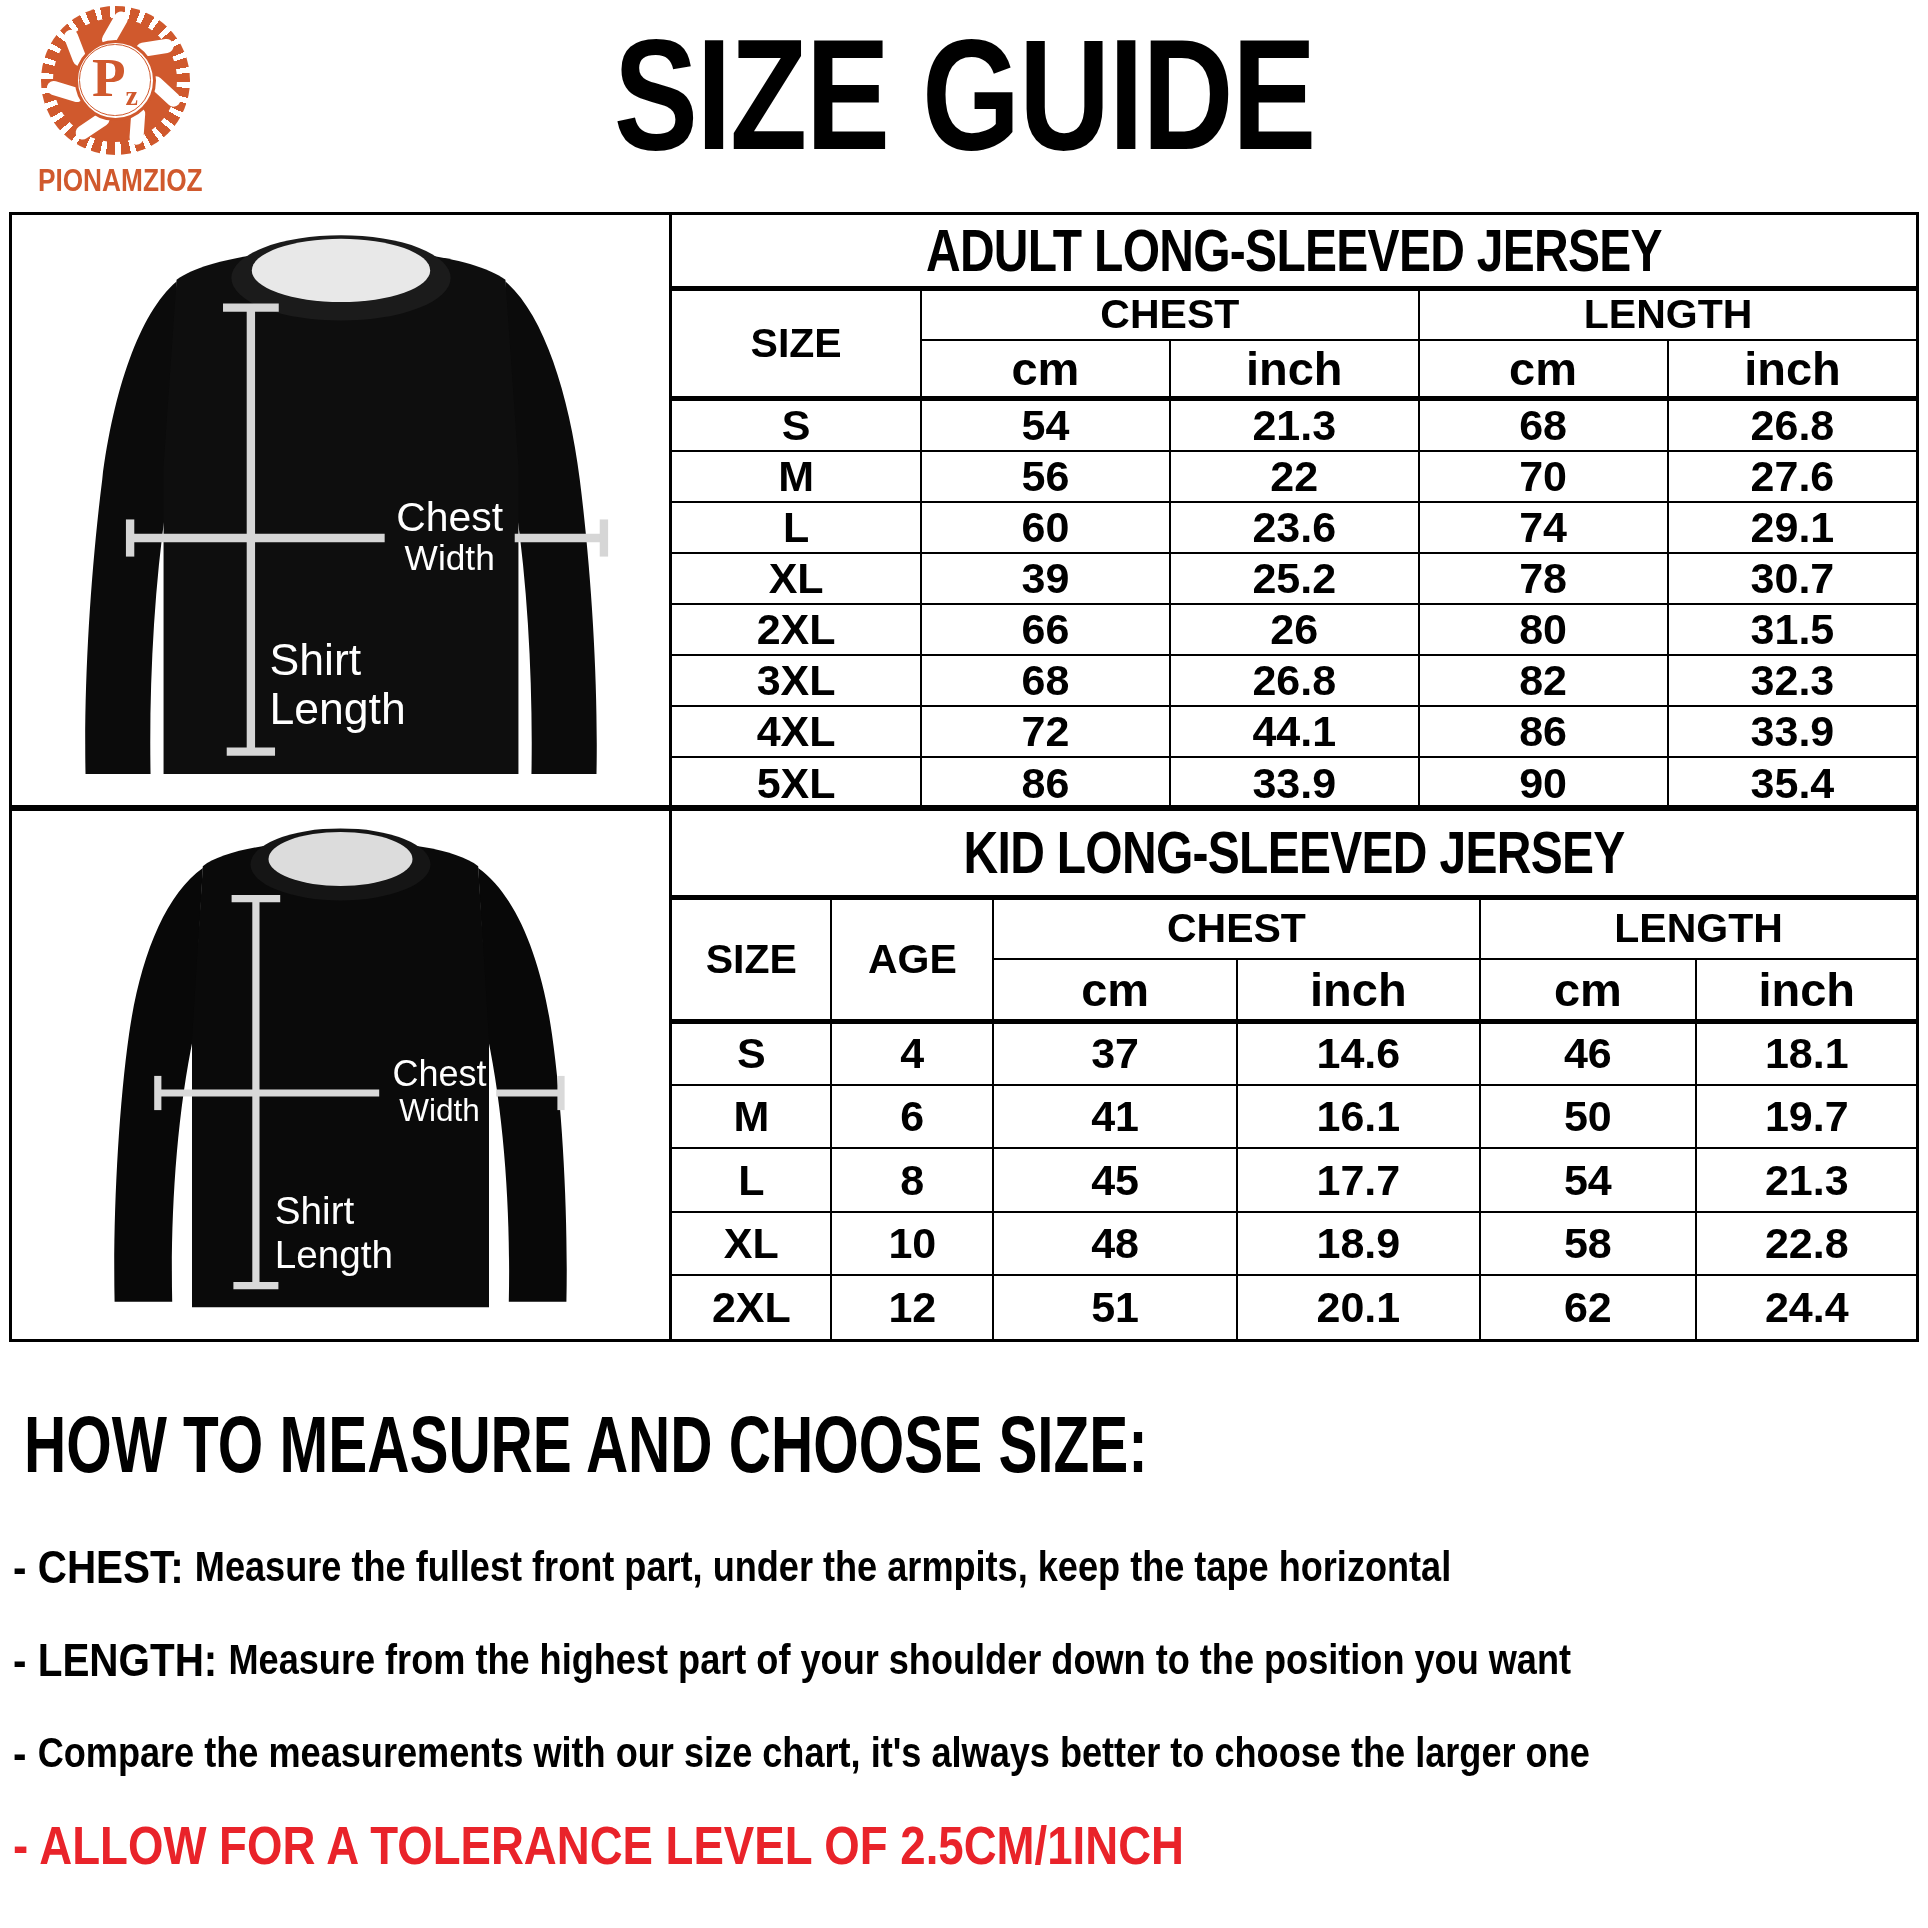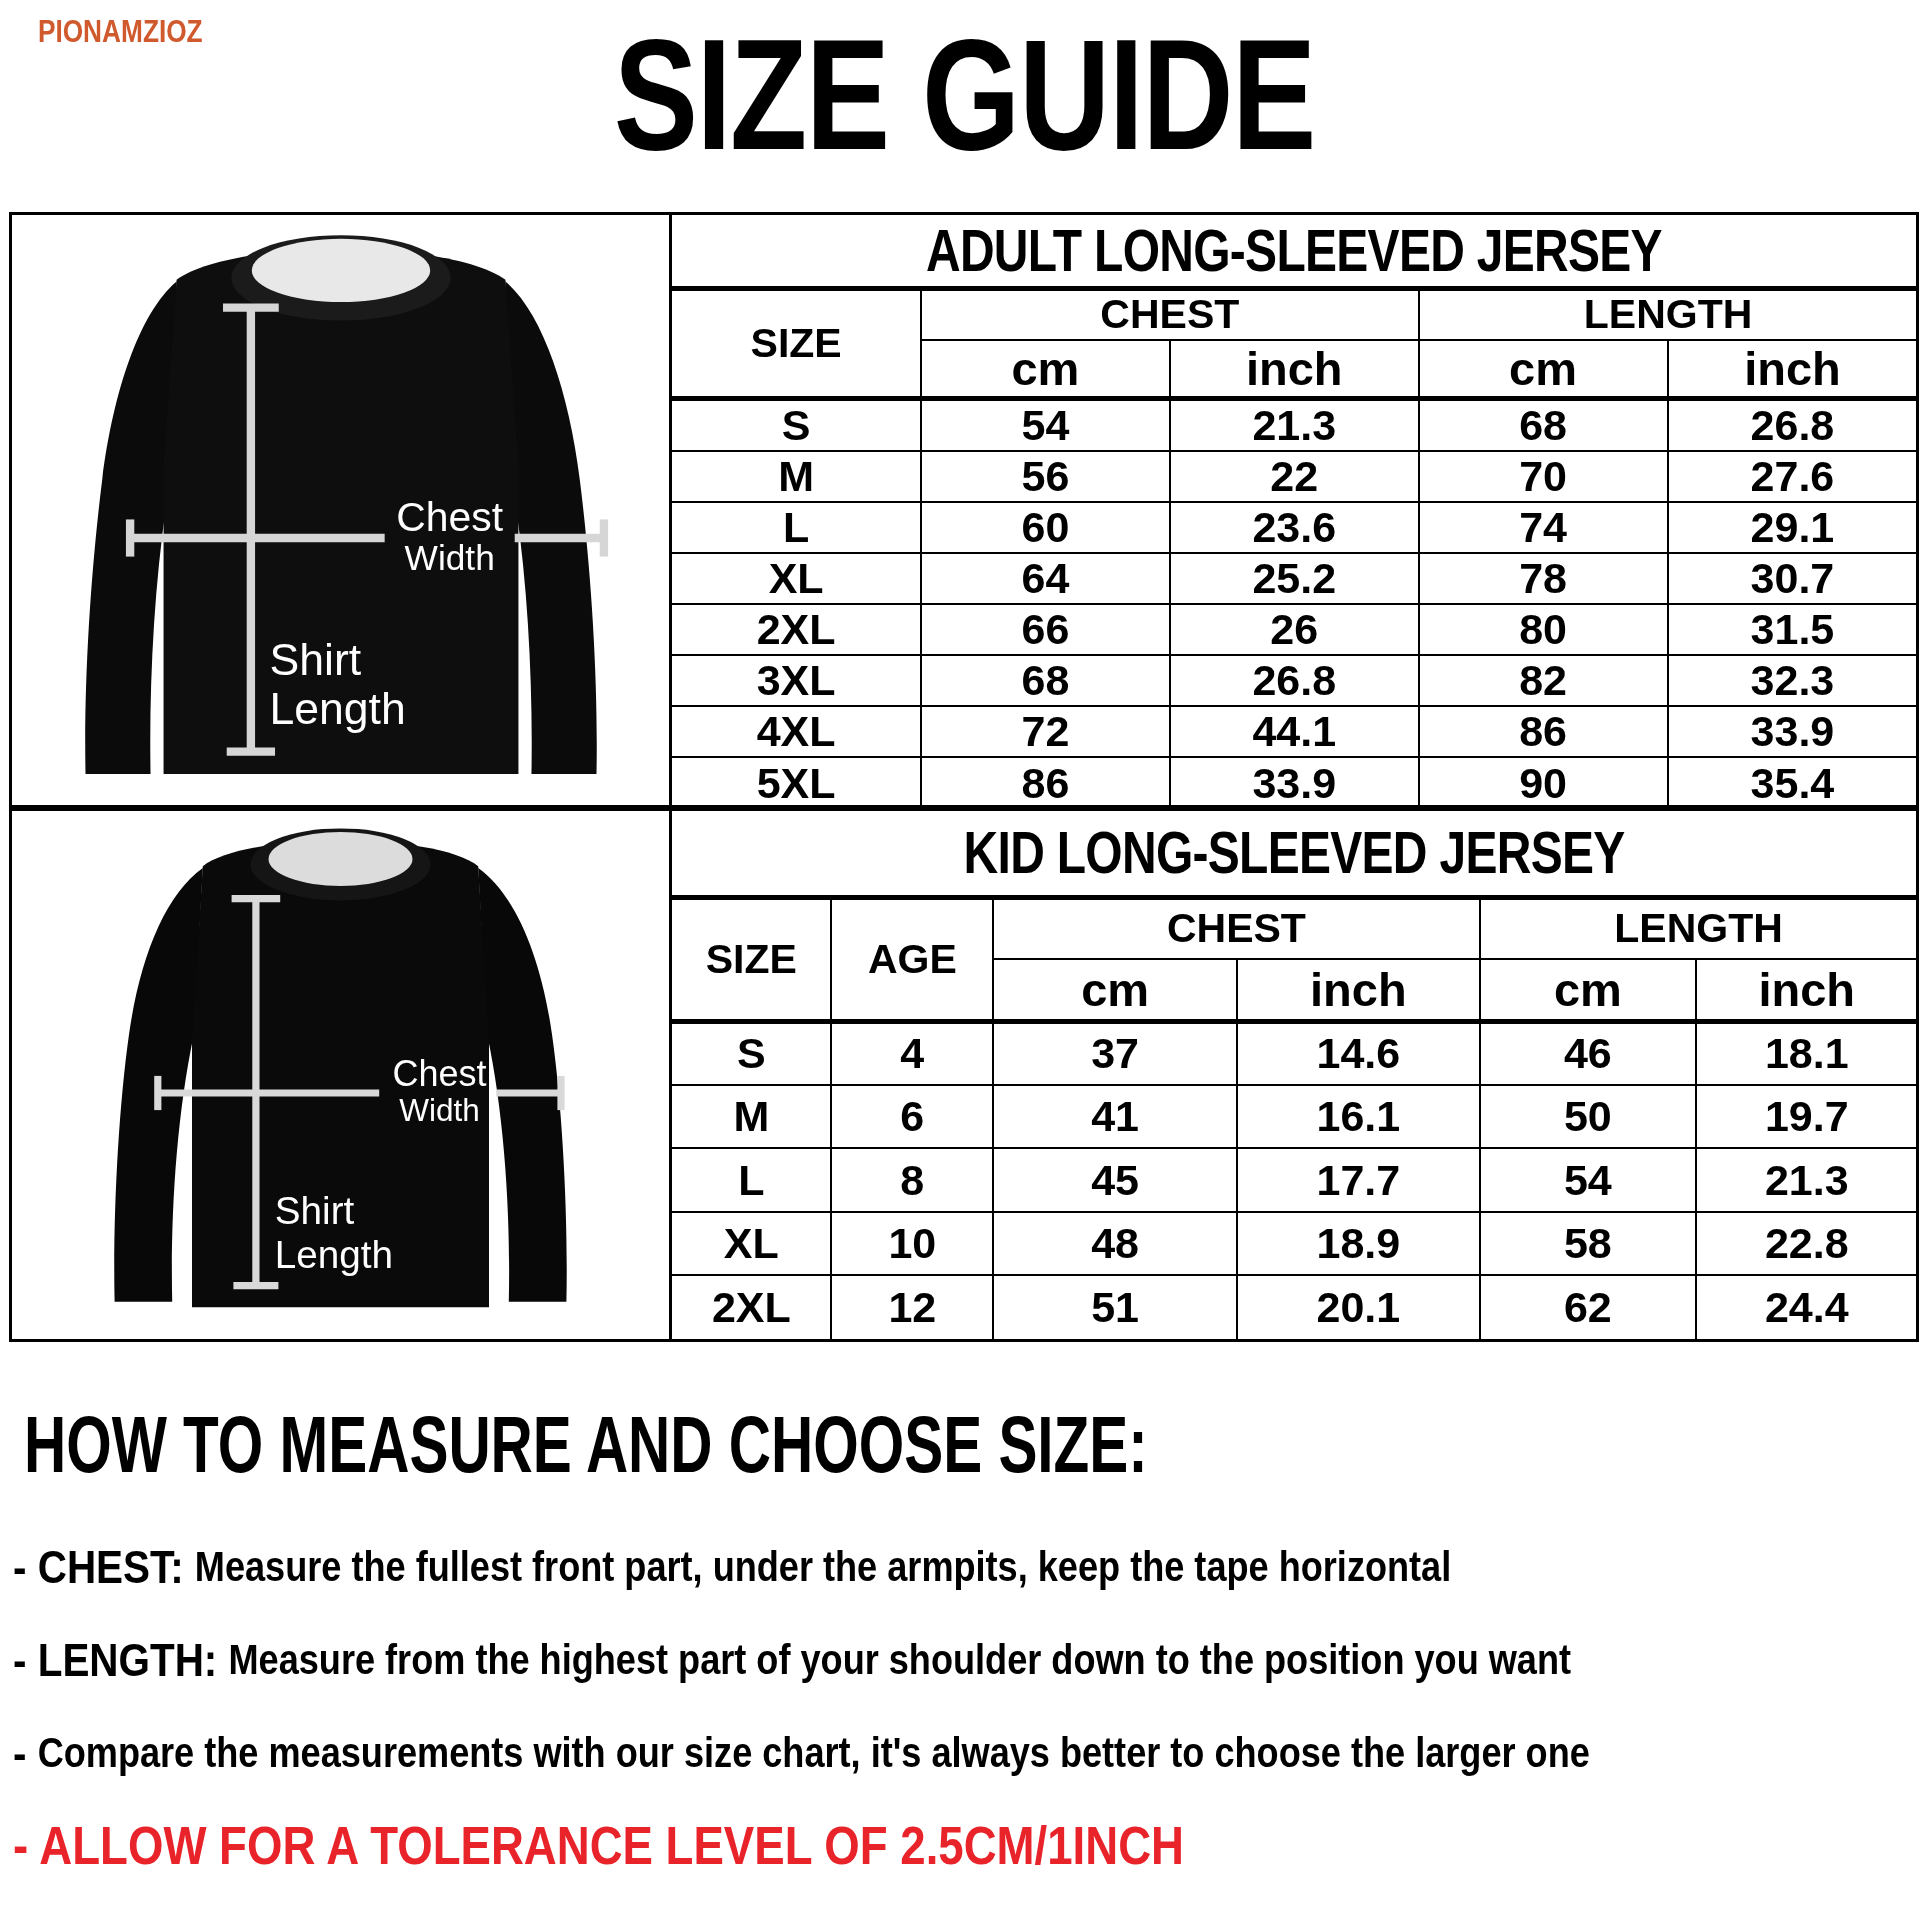--- a/index.html
+++ b/index.html
@@ -73,20 +73,34 @@
   .bullet.red .b-label, .bullet.red .b-text { color:#e9232a; }
   .bullet.red .b-label { font-size:53px; }
   .bullet.red .b-text  { font-size:53px; }
 
   svg text { font-family:"Liberation Sans", sans-serif; }
 </style>
 </head>
 <body>
 
 <div class="logo">
+  <div class="gear">
+    <div class="gear-disc">
+      <div class="blade" style="transform:rotate(0deg)   translate(0,-51px) rotate(30deg);"></div>
+      <div class="blade" style="transform:rotate(51deg)  translate(0,-51px) rotate(30deg);"></div>
+      <div class="blade" style="transform:rotate(103deg) translate(0,-51px) rotate(30deg);"></div>
+      <div class="blade" style="transform:rotate(154deg) translate(0,-51px) rotate(30deg);"></div>
+      <div class="blade" style="transform:rotate(206deg) translate(0,-51px) rotate(30deg);"></div>
+      <div class="blade" style="transform:rotate(257deg) translate(0,-51px) rotate(30deg);"></div>
+      <div class="blade" style="transform:rotate(309deg) translate(0,-51px) rotate(30deg);"></div>
+    </div>
+    <div class="gear-ring">
+      <span class="monogram"><span>P</span><sub>z</sub></span>
+    </div>
+  </div>
   <div class="brand-name">PIONAMZIOZ</div>
 </div>
 
 <div class="main-title"><span class="cond">SIZE GUIDE</span></div>
 
 <div class="chart-box">
 
   <div class="section">
     <div class="figure-cell">
       <svg width="650" height="576" viewBox="0 0 690 620">
@@ -150,21 +164,21 @@
           </tr>
       <tr class="data">
             <td class="val">L</td>
             <td class="val">60</td>
             <td class="val">23.6</td>
             <td class="val">74</td>
             <td class="val">29.1</td>
           </tr>
       <tr class="data">
             <td class="val">XL</td>
-            <td class="val">64</td>
+            <td class="val">39</td>
             <td class="val">25.2</td>
             <td class="val">78</td>
             <td class="val">30.7</td>
           </tr>
       <tr class="data">
             <td class="val">2XL</td>
             <td class="val">66</td>
             <td class="val">26</td>
             <td class="val">80</td>
             <td class="val">31.5</td>

